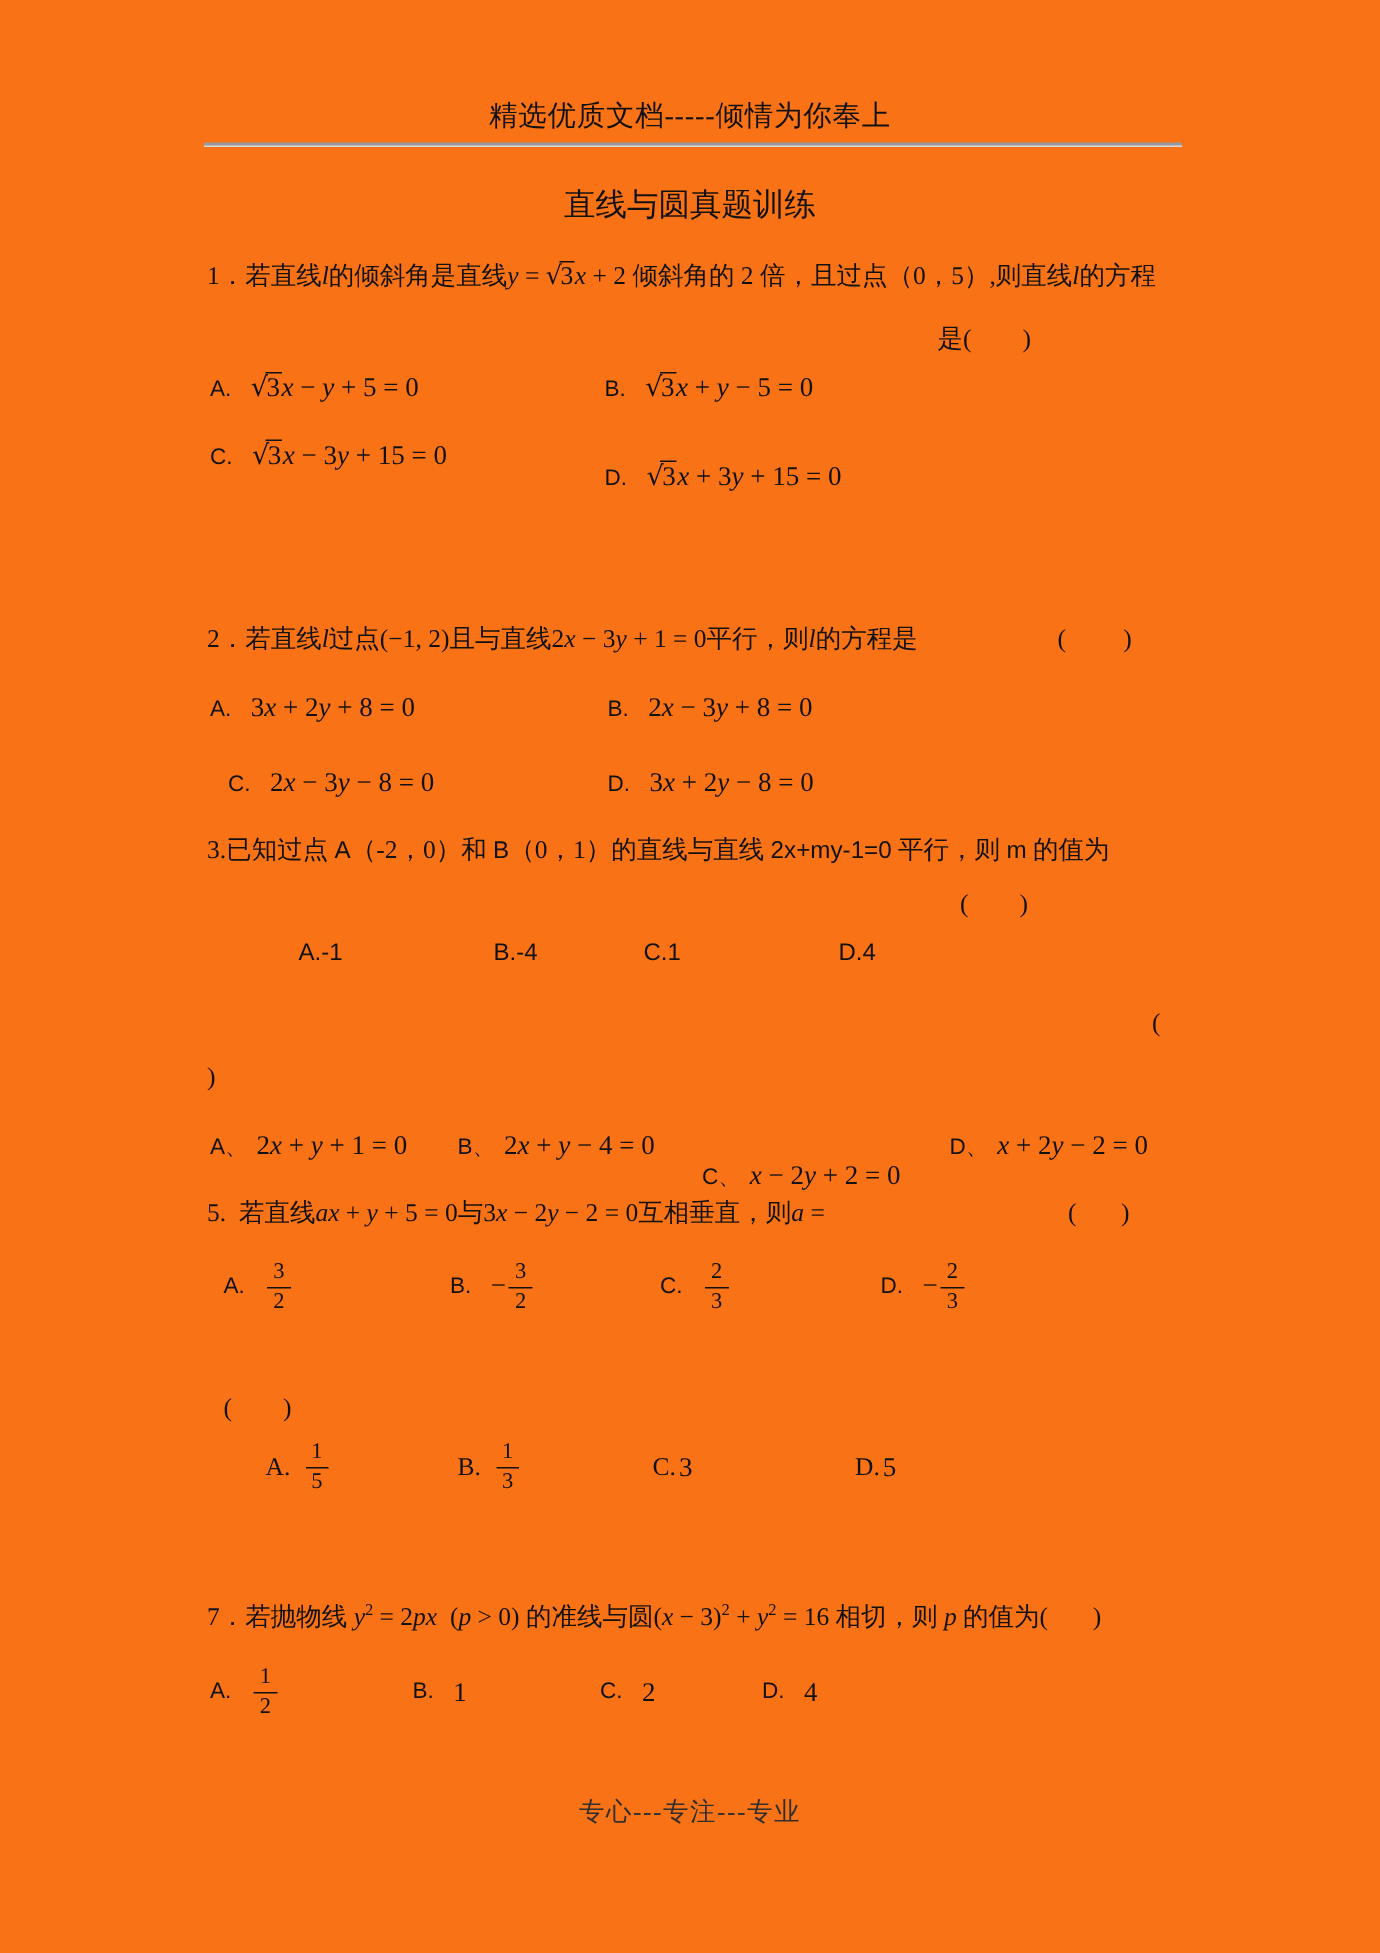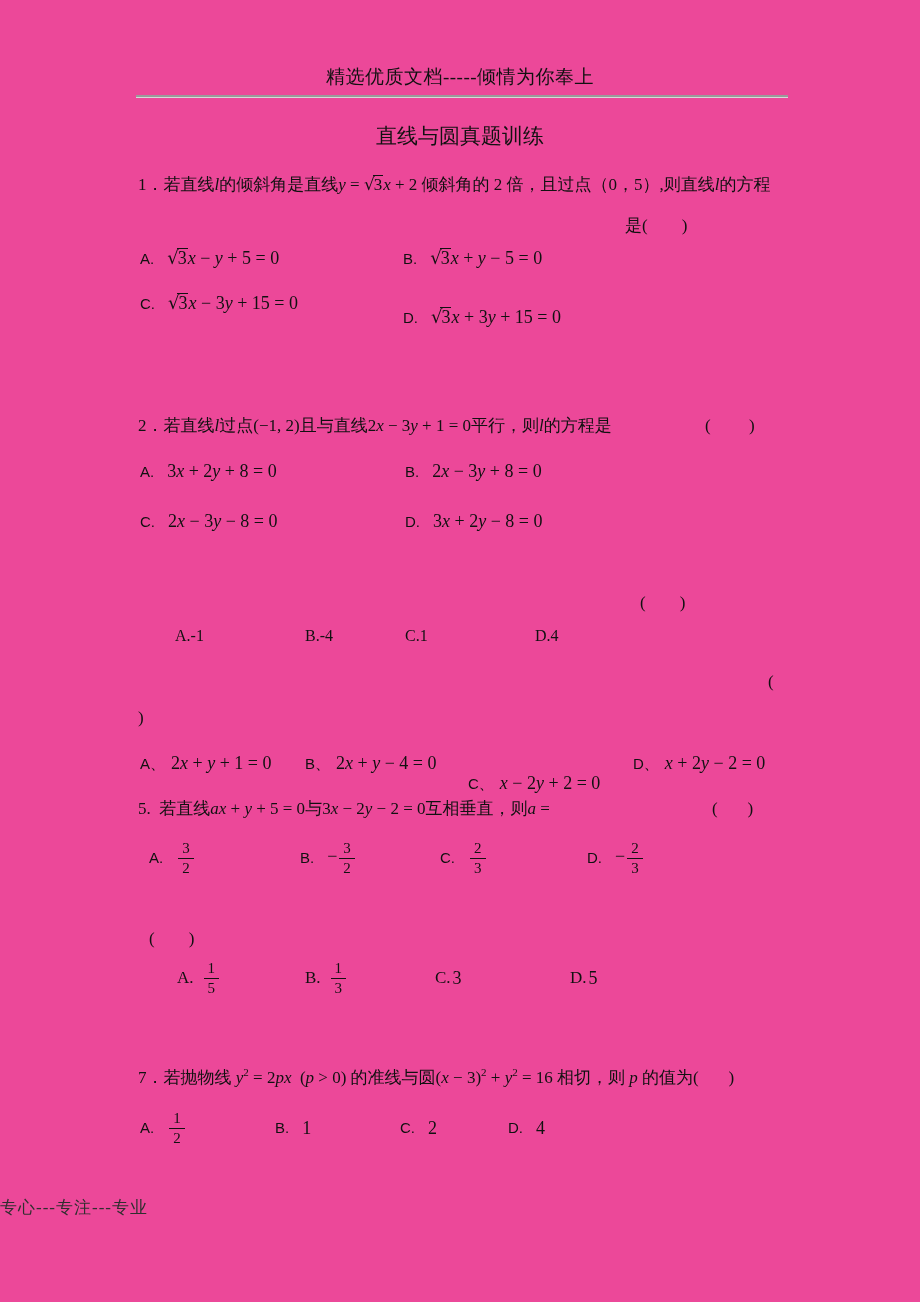--- a/index.html
+++ b/index.html
@@ -1,29 +1,29 @@
 <!DOCTYPE html>
 <html lang="zh"><head>
 <meta charset="utf-8">
 <style>
   html,body{margin:0;padding:0;background:#fff;}
-  .page{position:relative;width:920px;height:1302px;background:#ec4899;overflow:hidden;
+  .page{position:relative;width:920px;height:1302px;background:#f97316;overflow:hidden;
         font-family:"Liberation Serif","DejaVu Serif",serif;color:#111111;}
   .header{position:absolute;top:64px;left:0;width:100%;text-align:center;font-size:19px;letter-spacing:.5px;}
   .rule{position:absolute;top:95px;left:136px;width:652px;height:2px;background:#9a9a9a;border-bottom:1px solid #d9d9d9;}
   .title{position:absolute;top:122px;left:0;width:100%;text-align:center;font-size:21px;}
-  .footer{position:absolute;top:1196px;left:0;width:100%;text-align:left;font-size:17px;color:#2f2f2f;letter-spacing:1px;}
+  .footer{position:absolute;top:1196px;left:0;width:100%;text-align:center;font-size:17px;color:#2f2f2f;letter-spacing:1px;}
   .line{position:absolute;white-space:pre;font-size:17px;line-height:26px;}
   .opt{font-size:18px;}
   .frow{display:flex;align-items:center;height:46px;white-space:pre;}
   .tc{font-family:"Liberation Serif","DejaVu Serif",serif;}
   .mi{font-family:"Liberation Serif","DejaVu Serif",serif;font-style:italic;}
   .mn{font-family:"Liberation Serif","DejaVu Serif",serif;}
   .ms{font-family:"Liberation Sans","DejaVu Sans",sans-serif;font-size:0.95em;}
-  .sans16{font-family:Liberation Serif, serif;font-size:16px;}
+  .sans16{font-family:Liberation Sans, sans-serif;font-size:16px;margin-left:24px;}
   .olabel{font-family:"Liberation Sans","DejaVu Sans",sans-serif;font-size:15px;margin-right:13px;}
   .olabel.serif{font-family:"Liberation Serif","DejaVu Serif",serif;font-size:17px;margin-right:8px;}
   sup{font-size:11px;line-height:0;}
   .sqrt{display:inline-block;white-space:nowrap;}
   .rsign{font-family:"DejaVu Sans","Liberation Sans",sans-serif;}
   .rbody{display:inline-block;border-top:1.5px solid #111;margin-left:-2px;padding:0 1px;line-height:1.1;}
   .frac{display:inline-flex;flex-direction:column;align-items:center;vertical-align:middle;
         font-size:15px;line-height:1.25;margin:0 2px;font-family:"Liberation Serif","DejaVu Serif",serif;}
   .frac .fn{border-bottom:1.3px solid #111;padding:0 4px;}
   .frac .fd{padding:0 4px;}
@@ -41,23 +41,24 @@
   <div class="line" style="top:213px;left:625px">是(        )</div>
   <div class="line opt" style="top:245px;left:140px"><span class="olabel">A.</span><span><span class="sqrt"><span class="rsign">√</span><span class="rbody">3</span></span><span class="mi">x</span><span class="mn"> − </span><span class="mi">y</span><span class="mn"> + 5 = 0</span></span></div>
   <div class="line opt" style="top:245px;left:403px"><span class="olabel">B.</span><span><span class="sqrt"><span class="rsign">√</span><span class="rbody">3</span></span><span class="mi">x</span><span class="mn"> + </span><span class="mi">y</span><span class="mn"> − 5 = 0</span></span></div>
   <div class="line opt" style="top:290px;left:140px"><span class="olabel">C.</span><span><span class="sqrt"><span class="rsign">√</span><span class="rbody">3</span></span><span class="mi">x</span><span class="mn"> − 3</span><span class="mi">y</span><span class="mn"> + 15 = 0</span></span></div>
   <div class="line opt" style="top:304px;left:403px"><span class="olabel">D.</span><span><span class="sqrt"><span class="rsign">√</span><span class="rbody">3</span></span><span class="mi">x</span><span class="mn"> + 3</span><span class="mi">y</span><span class="mn"> + 15 = 0</span></span></div>
 
   <div class="line" style="top:413px;left:138px"><span class="tc">2．若直线</span><span class="mi">l</span><span class="tc">过点</span><span class="mn">(−1, 2)</span><span class="tc">且与直线</span><span class="mn">2</span><span class="mi">x</span><span class="mn"> − 3</span><span class="mi">y</span><span class="mn"> + 1 = 0</span><span class="tc">平行，则</span><span class="mi">l</span><span class="tc">的方程是</span></div>
   <div class="line" style="top:413px;left:705px">(         )</div>
   <div class="line opt" style="top:458px;left:140px"><span class="olabel">A.</span><span><span class="mn">3</span><span class="mi">x</span><span class="mn"> + 2</span><span class="mi">y</span><span class="mn"> + 8 = 0</span></span></div>
   <div class="line opt" style="top:458px;left:405px"><span class="olabel">B.</span><span><span class="mn">2</span><span class="mi">x</span><span class="mn"> − 3</span><span class="mi">y</span><span class="mn"> + 8 = 0</span></span></div>
-  <div class="line opt" style="top:508px;left:140px"><span class="olabel">C.</span><span><span class="mn">2</span><span class="mi">x</span><span class="mn"> − 3</span><span class="mi">y</span><span class="mn"> − 8 = 0</span></span></div>
+  <div class="line opt" style="top:508px;left:152px"><span class="olabel">C.</span><span><span class="mn">2</span><span class="mi">x</span><span class="mn"> − 3</span><span class="mi">y</span><span class="mn"> − 8 = 0</span></span></div>
   <div class="line opt" style="top:508px;left:405px"><span class="olabel">D.</span><span><span class="mn">3</span><span class="mi">x</span><span class="mn"> + 2</span><span class="mi">y</span><span class="mn"> − 8 = 0</span></span></div>
 
+  <div class="line" style="top:554px;left:138px"><span class="tc">3.已知过点 </span><span class="ms">A</span><span class="tc">（-2，0）和 </span><span class="ms">B</span><span class="tc">（0，1）的直线与直线 </span><span class="ms">2x+my-1=0</span><span class="tc"> 平行，则 </span><span class="ms">m</span><span class="tc"> 的值为</span></div>
   <div class="line" style="top:590px;left:640px">(        )</div>
   <div class="line sans16" style="top:623px;left:175px">A.-1</div>
   <div class="line sans16" style="top:623px;left:305px">B.-4</div>
   <div class="line sans16" style="top:623px;left:405px">C.1</div>
   <div class="line sans16" style="top:623px;left:535px">D.4</div>
 
   <div class="line" style="top:669px;left:768px">(</div>
   <div class="line" style="top:705px;left:138px">)</div>
   <div class="line opt" style="top:750px;left:140px"><span class="olabel" style="margin-right:6px">A、</span><span><span class="mn">2</span><span class="mi">x</span><span class="mn"> + </span><span class="mi">y</span><span class="mn"> + 1 = 0</span></span></div>
   <div class="line opt" style="top:750px;left:305px"><span class="olabel" style="margin-right:6px">B、</span><span><span class="mn">2</span><span class="mi">x</span><span class="mn"> + </span><span class="mi">y</span><span class="mn"> − 4 = 0</span></span></div>

